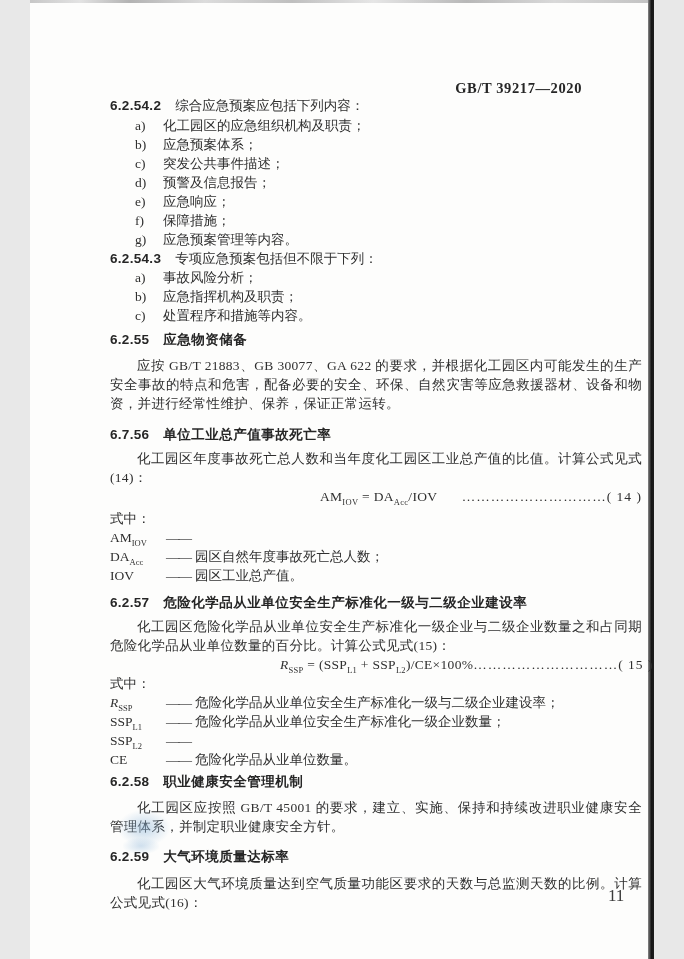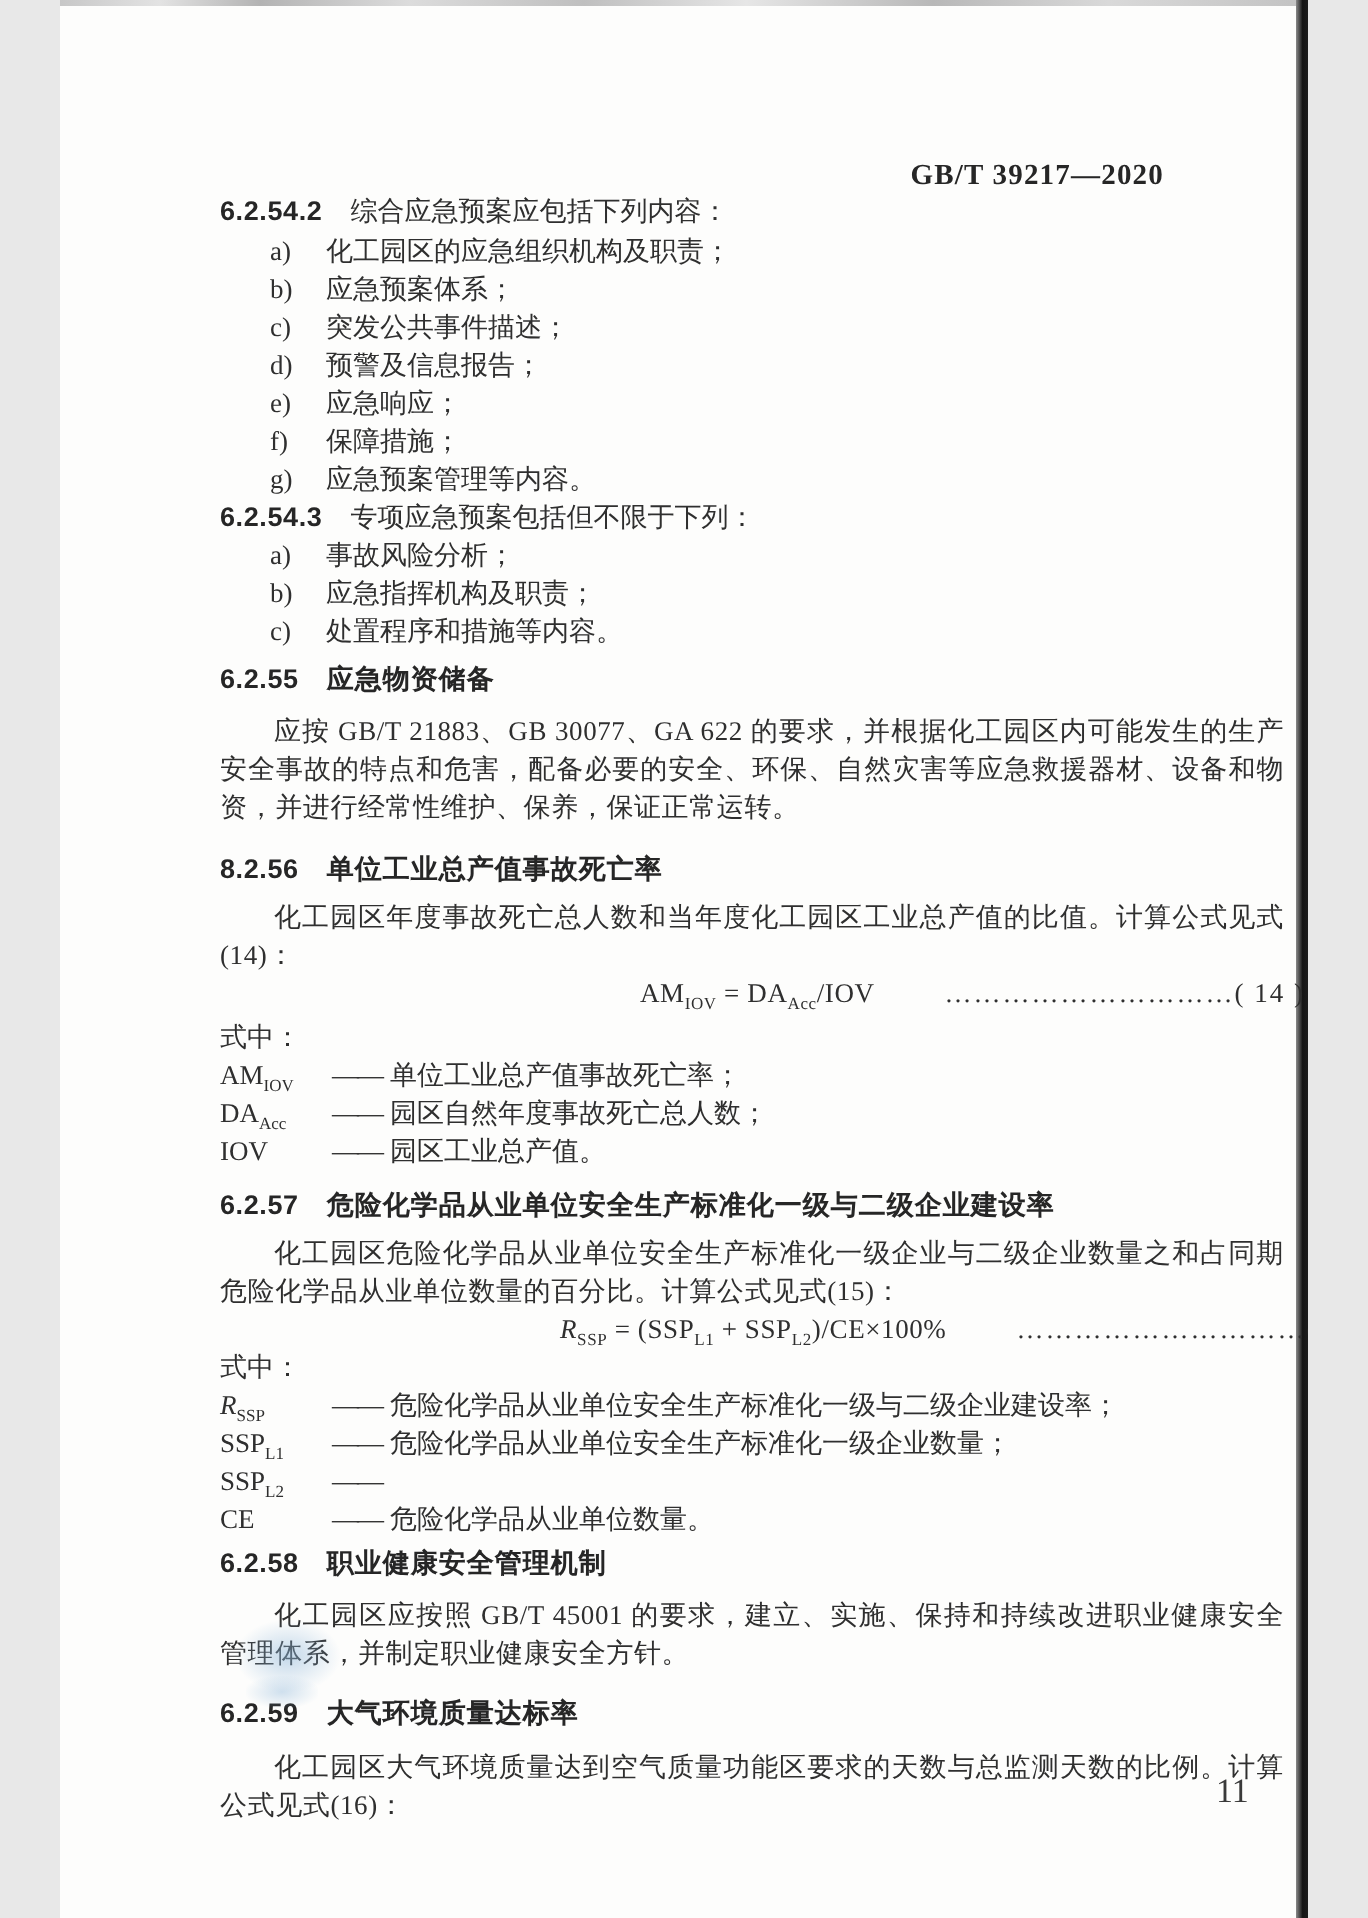--- a/index.html
+++ b/index.html
@@ -30,21 +30,21 @@
     margin-right:14px; letter-spacing:0.3px; color:#262626;
   }
   .clause-title-text {
     font-family:"Liberation Sans", sans-serif; font-weight:bold; color:#262626;
     letter-spacing:0.5px;
   }
   .li { display:flex; }
   .li .lab { width:28px; padding-left:25px; flex:none; }
   .li .txt { flex:1; }
   .para { margin:0; text-indent:2em; letter-spacing:0.3px; }
-  .formula-line { display:flex; align-items:baseline;gap:35px; }
+  .formula-line { display:flex; align-items:baseline; }
   .f-expr { letter-spacing:0.3px; white-space:nowrap; }
   .f-right { margin-left:auto; white-space:nowrap; letter-spacing:1px; }
   sub { font-size:8.5px; line-height:0; }
   .where-label { margin:0; }
   .where-row { display:flex; }
   .where-term { width:56px; flex:none; white-space:nowrap; }
   .where-dash { flex:none; letter-spacing:-1px; margin-right:4px; }
   .where-def { flex:1; }
   .mt1{margin-top:1px}.mt3{margin-top:3px}.mt4{margin-top:4px}
   .mt5{margin-top:5px}.mt7{margin-top:7px}.mt8{margin-top:8px}.mt11{margin-top:11px}
@@ -113,32 +113,31 @@
       <span class="lab">c)</span>
       <span class="txt">处置程序和措施等内容。</span>
     </div>
 
     <p class="clause-head mt5">
       <span class="clause-num">6.2.55</span><span class="clause-title-text">应急物资储备</span>
     </p>
     <p class="para mt7">应按 GB/T 21883、GB 30077、GA 622 的要求，并根据化工园区内可能发生的生产安全事故的特点和危害，配备必要的安全、环保、自然灾害等应急救援器材、设备和物资，并进行经常性维护、保养，保证正常运转。</p>
 
     <p class="clause-head mt12">
-      <span class="clause-num">8.2.56</span><span class="clause-title-text">单位工业总产值事故死亡率</span>
+      <span class="clause-num">6.7.56</span><span class="clause-title-text">单位工业总产值事故死亡率</span>
     </p>
     <p class="para mt5">化工园区年度事故死亡总人数和当年度化工园区工业总产值的比值。计算公式见式(14)：</p>
     <div class="formula-line">
       <span class="f-expr" style="margin-left:210px"><span>AM</span><sub>IOV</sub><span> = DA</span><sub>Acc</sub><span>/IOV</span></span>
       <span class="f-right"><span>…………………………</span><span>( 14 )</span></span>
     </div>
     <p class="where-label mt3">式中：</p>
     <div class="where-row">
       <span class="where-term"><span>AM</span><sub>IOV</sub></span>
       <span class="where-dash">——</span>
-      <span class="where-def">单位工业总产值事故死亡率；</span>
     </div>
     <div class="where-row">
       <span class="where-term"><span>DA</span><sub>Acc</sub></span>
       <span class="where-dash">——</span>
       <span class="where-def">园区自然年度事故死亡总人数；</span>
     </div>
     <div class="where-row">
       <span class="where-term"><span>IOV</span></span>
       <span class="where-dash">——</span>
       <span class="where-def">园区工业总产值。</span>

